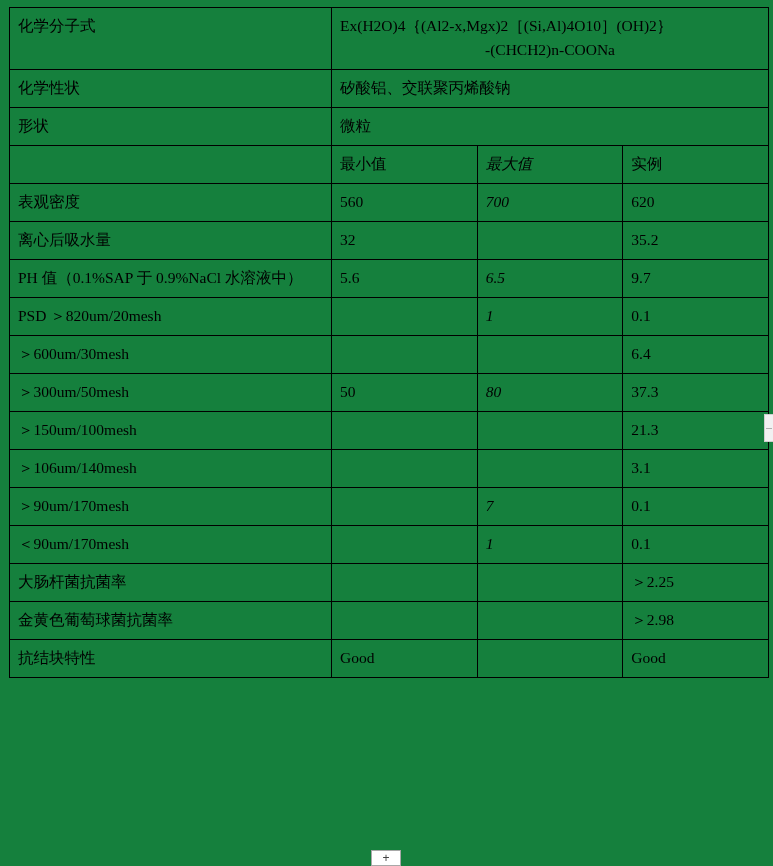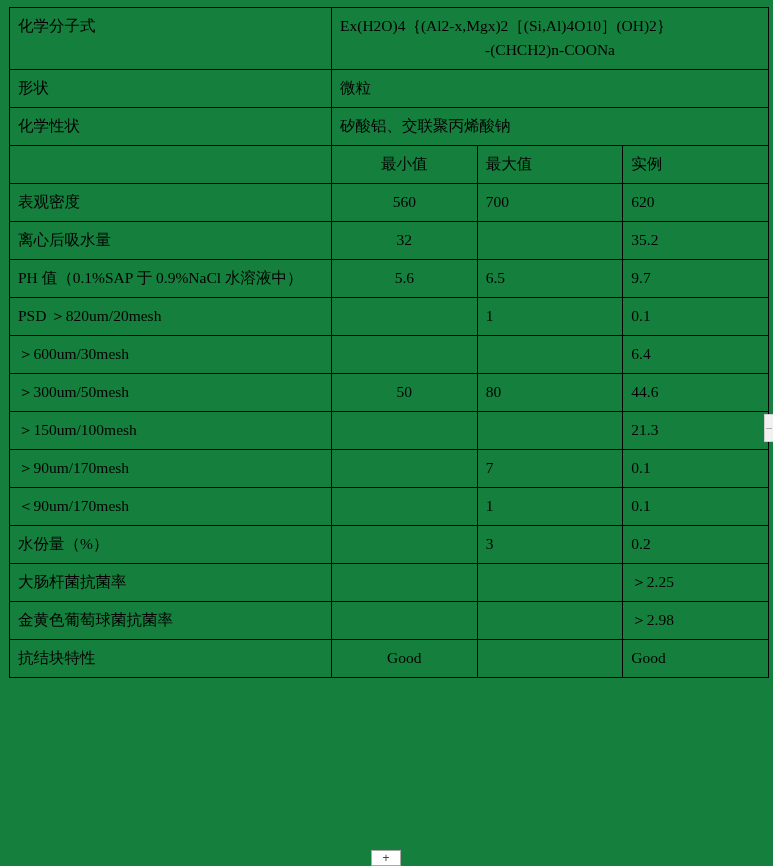--- a/index.html
+++ b/index.html
@@ -33,22 +33,22 @@
   table.spec td {
     border: 1px solid #000000;
     padding: 6px 8px 7px 8px;
     vertical-align: top;
     font-size: 15.5px;
     line-height: 1.55;
     font-family: "Liberation Serif", "DejaVu Serif", serif;
     word-wrap: break-word;
   }
   td.c0 { width: 305px; }
-  td.c1 { width: 143px; text-align: center; }
-  td.c2 { width: 131px; }
+  td.c1 { width: 143px; }
+  td.c2 { width: 131px; font-style: italic; }
   td.c3 { width: 173px; }
   td.wide { }
   .indent1 { padding-left: 22px; }
   .formula-line2 { display: block; text-align: center; }
   
   .scroll-nub {
     position: absolute;
     right: 0px;
     top: 414px;
     width: 9px;
@@ -95,27 +95,27 @@
 
       <tr>
         <td class="c0">化学分子式</td>
         <td class="wide" colspan="3">
           <span>Ex(H2O)4｛(Al2-x,Mgx)2［(Si,Al)4O10］(OH)2｝</span>
           <span class="formula-line2">-(CHCH2)n-COONa</span>
         </td>
       </tr>
 
       <tr>
+        <td class="c0">化学性状</td>
+        <td class="wide" colspan="3">矽酸铝、交联聚丙烯酸钠</td>
+      </tr>
+
+      <tr>
         <td class="c0">形状</td>
         <td class="wide" colspan="3">微粒</td>
-      </tr>
-
-      <tr>
-        <td class="c0">化学性状</td>
-        <td class="wide" colspan="3">矽酸铝、交联聚丙烯酸钠</td>
       </tr>
 
       <tr>
         <td class="c0"></td>
         <td class="c1">最小值</td>
         <td class="c2">最大值</td>
         <td class="c3">实例</td>
       </tr>
 
       <tr>
@@ -151,51 +151,51 @@
         <td class="c0 indent1">＞600um/30mesh</td>
         <td class="c1"></td>
         <td class="c2"></td>
         <td class="c3">6.4</td>
       </tr>
 
       <tr>
         <td class="c0 indent1">＞300um/50mesh</td>
         <td class="c1">50</td>
         <td class="c2">80</td>
-        <td class="c3">44.6</td>
+        <td class="c3">37.3</td>
       </tr>
 
       <tr>
         <td class="c0 indent1">＞150um/100mesh</td>
         <td class="c1"></td>
         <td class="c2"></td>
         <td class="c3">21.3</td>
       </tr>
 
+      <tr>
+        <td class="c0 indent1">＞106um/140mesh</td>
+        <td class="c1"></td>
+        <td class="c2"></td>
+        <td class="c3">3.1</td>
+      </tr>
 
       <tr>
         <td class="c0 indent1">＞90um/170mesh</td>
         <td class="c1"></td>
         <td class="c2">7</td>
         <td class="c3">0.1</td>
       </tr>
 
       <tr>
         <td class="c0 indent1">＜90um/170mesh</td>
         <td class="c1"></td>
         <td class="c2">1</td>
         <td class="c3">0.1</td>
       </tr>
 
-      <tr>
-        <td class="c0">水份量（%）</td>
-        <td class="c1"></td>
-        <td class="c2">3</td>
-        <td class="c3">0.2</td>
-      </tr>
 
       <tr>
         <td class="c0">大肠杆菌抗菌率</td>
         <td class="c1"></td>
         <td class="c2"></td>
         <td class="c3">＞2.25</td>
       </tr>
 
       <tr>
         <td class="c0">金黄色葡萄球菌抗菌率</td>

